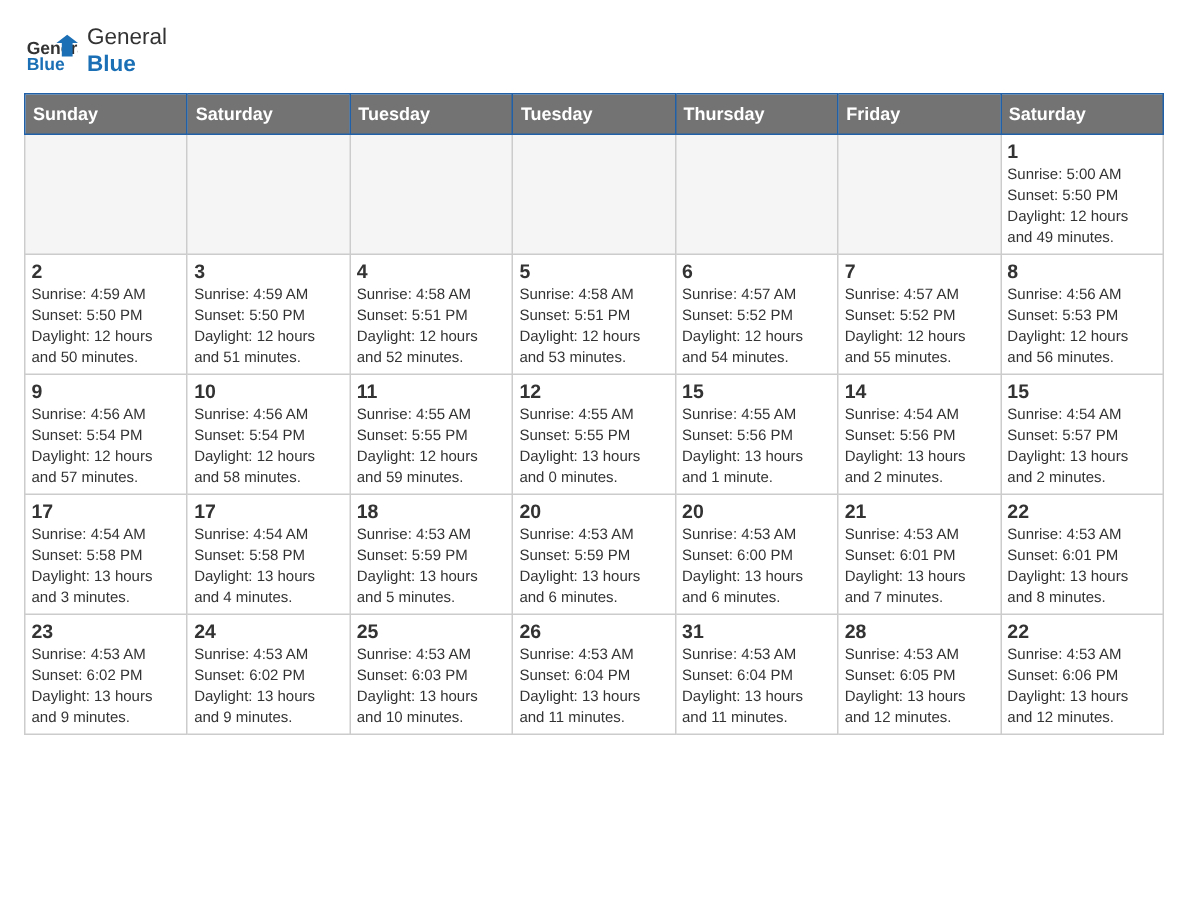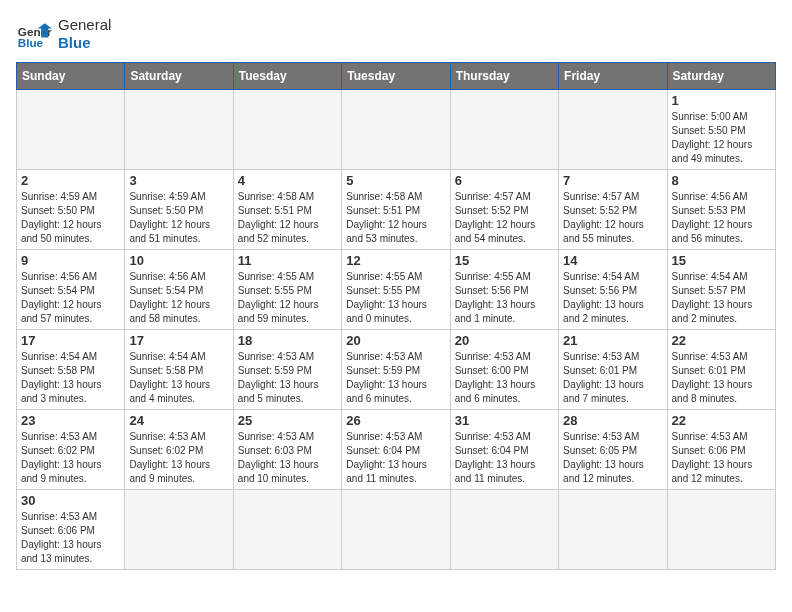--- a/index.html
+++ b/index.html
@@ -324,29 +324,14 @@
 and 12 minutes.</div>
         </td>
         <td>
           <span class="day-number">22</span>
           <div class="day-info" style="white-space: pre-line;">Sunrise: 4:53 AM
 Sunset: 6:06 PM
 Daylight: 13 hours
 and 12 minutes.</div>
         </td>
       </tr>
-      <tr class="week-row">
-        <td>
-          <span class="day-number">30</span>
-          <div class="day-info" style="white-space: pre-line;">Sunrise: 4:53 AM
-Sunset: 6:06 PM
-Daylight: 13 hours
-and 13 minutes.</div>
-        </td>
-        <td class="empty"></td>
-        <td class="empty"></td>
-        <td class="empty"></td>
-        <td class="empty"></td>
-        <td class="empty"></td>
-        <td class="empty"></td>
-      </tr>
     </tbody>
 </table>
 
 </body></html>

